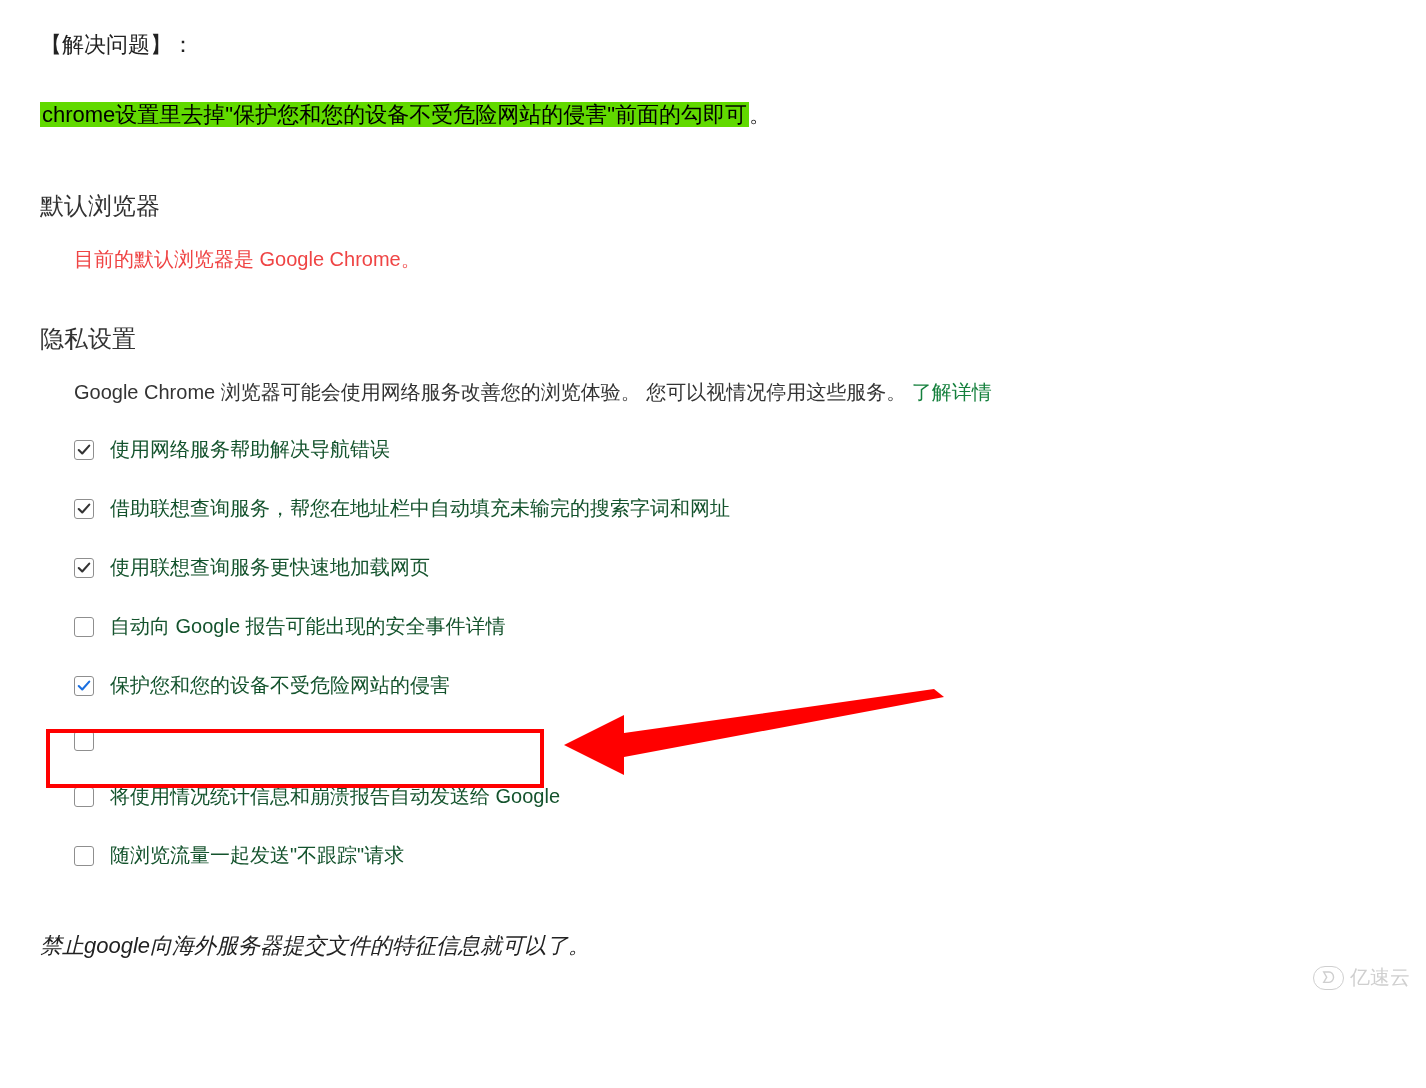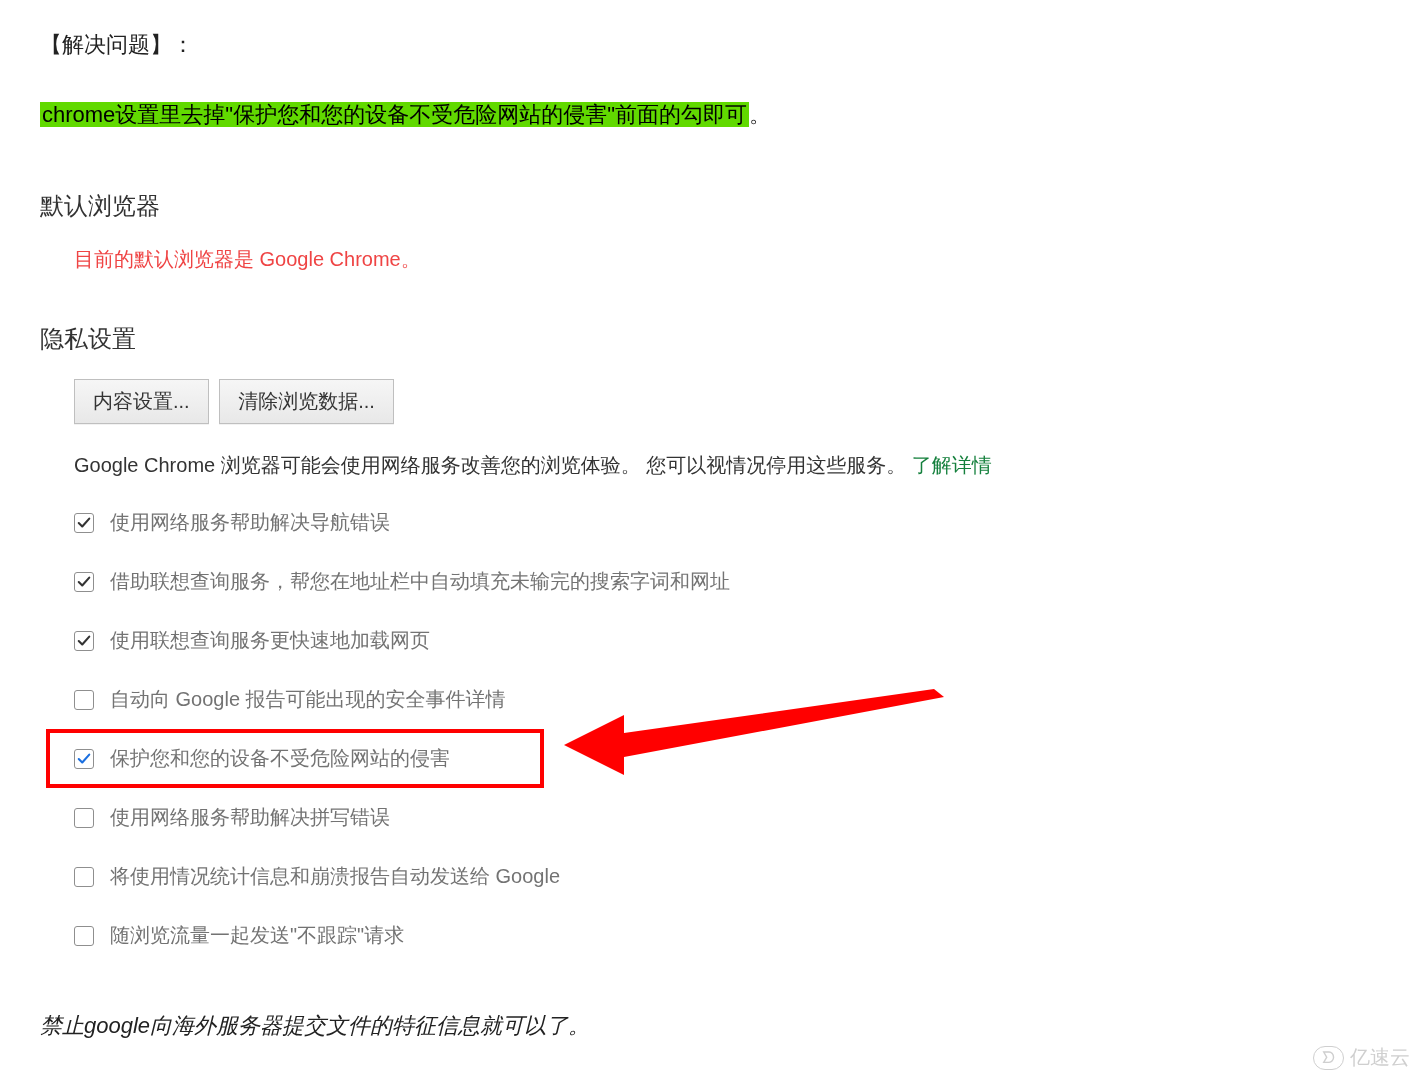--- a/index.html
+++ b/index.html
@@ -67,21 +67,21 @@
     cursor: pointer;
   }
   .checkbox-list {
     margin-left: 34px;
   }
   .check-row {
     display: flex;
     align-items: center;
     margin-bottom: 28px;
     font-size: 20px;
-    color: #737373;
+    color: #14532d;
     position: relative;
     padding: 2px 0;
   }
   .cbx {
     width: 18px;
     height: 18px;
     border: 1px solid #8f8f8f;
     border-radius: 3px;
     background: #fff;
     display: inline-flex;
@@ -136,24 +136,20 @@
     <span class="highlight">chrome设置里去掉"保护您和您的设备不受危险网站的侵害"前面的勾即可</span><span>。</span>
   </div>
 
   <div class="settings-block">
 
     <div class="section-heading">默认浏览器</div>
     <div class="default-browser-text">目前的默认浏览器是 Google Chrome。</div>
 
     <div class="section-heading">隐私设置</div>
 
-    <div class="btn-row">
-      <button class="settings-btn">内容设置...</button>
-      <button class="settings-btn">清除浏览数据...</button>
-    </div>
 
     <div class="desc-line">
       <span>Google Chrome 浏览器可能会使用网络服务改善您的浏览体验。 您可以视情况停用这些服务。 </span><a class="desc-link">了解详情</a>
     </div>
 
     <div class="checkbox-list" id="checkbox-list">
 
     <div class="check-row" id="opt-row-0">
           <span class="cbx checked">
             <svg viewBox="0 0 16 16">
@@ -185,21 +181,20 @@
         <div class="check-row" id="opt-row-4">
           <span class="cbx checked blue">
             <svg viewBox="0 0 16 16">
               <path d="M2 8 L6 12 L14 3" stroke="#333" stroke-width="2.4" fill="none" stroke-linecap="round" stroke-linejoin="round"></path>
             </svg>
           </span>
           <span>保护您和您的设备不受危险网站的侵害</span>
         </div>
         <div class="check-row" id="opt-row-5">
           <span class="cbx"></span>
-          <span>使用网络服务帮助解决拼写错误</span>
         </div>
         <div class="check-row" id="opt-row-6">
           <span class="cbx"></span>
           <span>将使用情况统计信息和崩溃报告自动发送给 Google</span>
         </div>
         <div class="check-row" id="opt-row-7">
           <span class="cbx"></span>
           <span>随浏览流量一起发送"不跟踪"请求</span>
         </div>
       </div>

